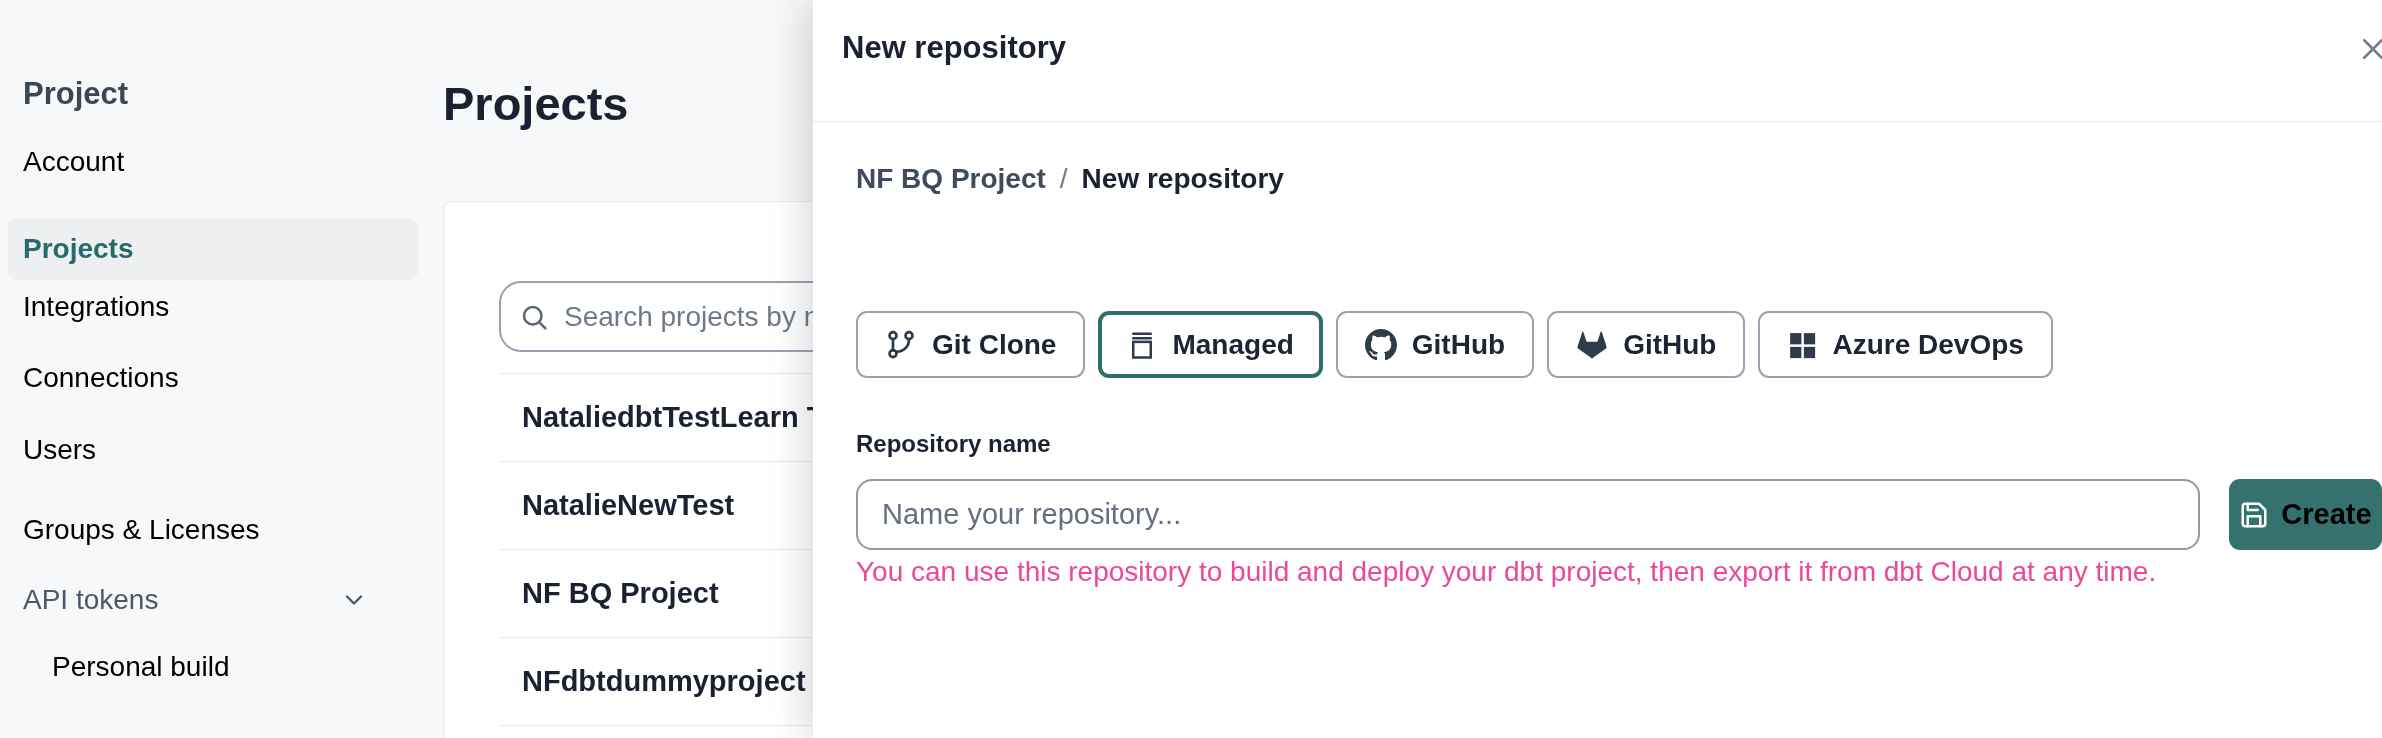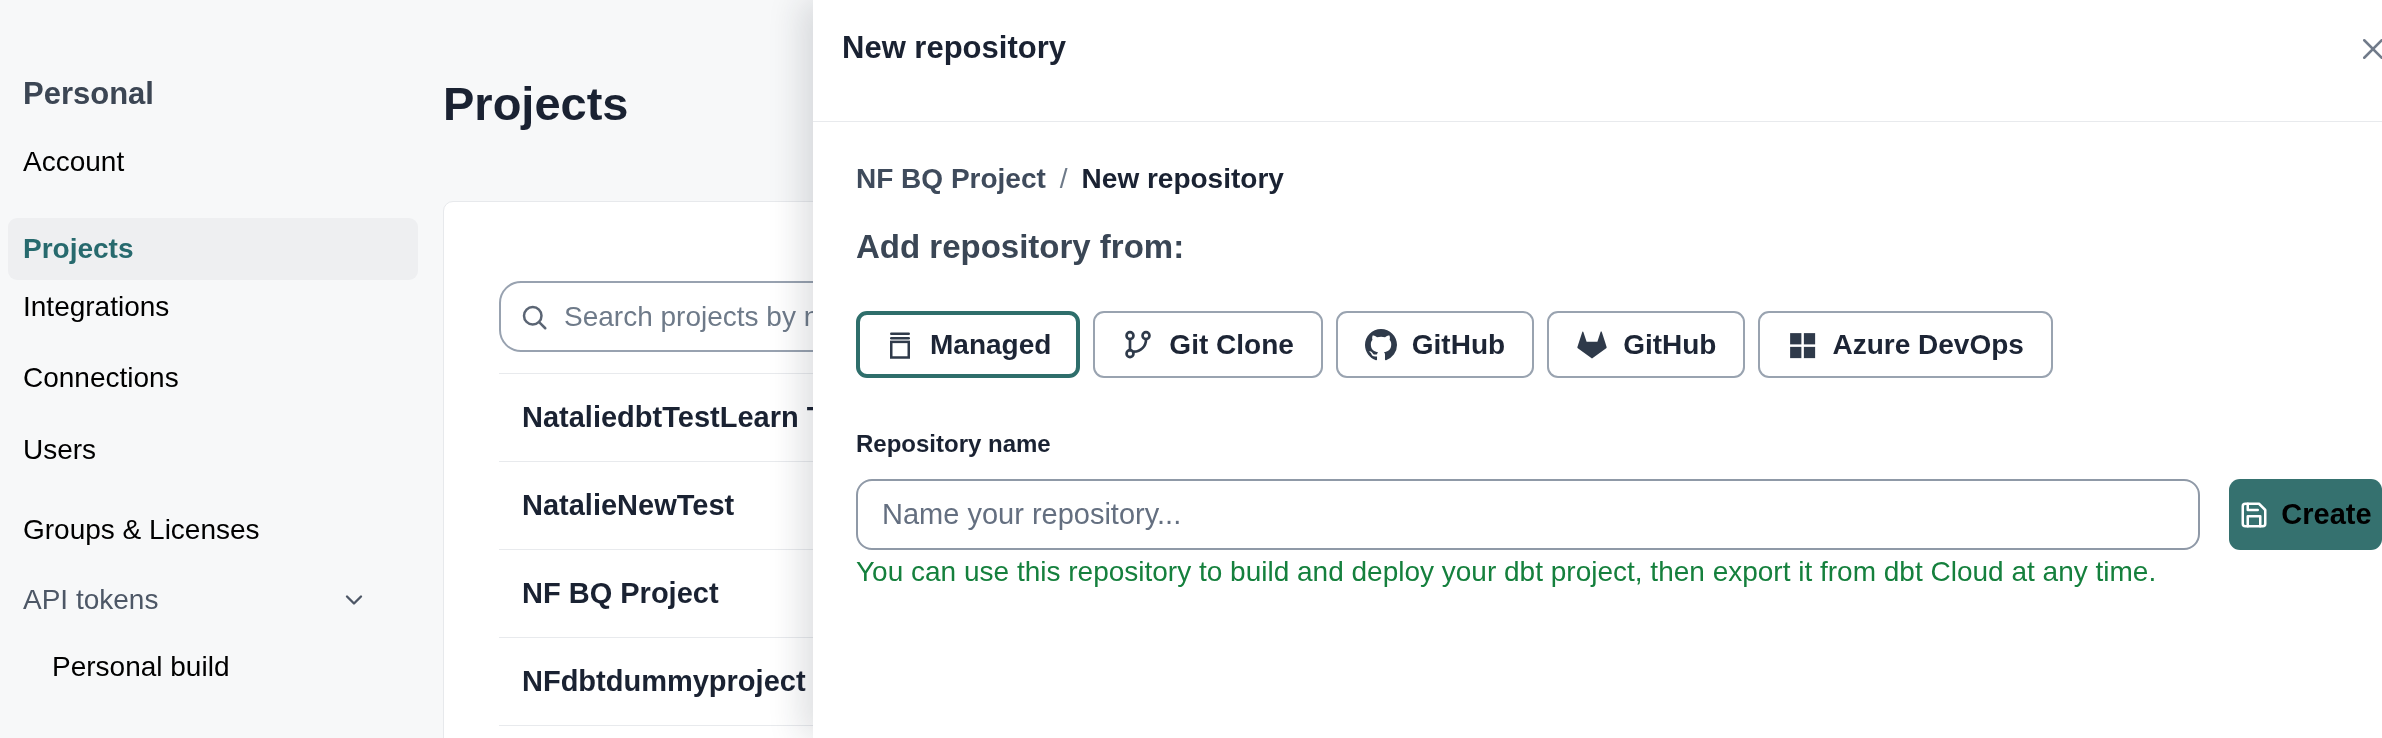--- a/index.html
+++ b/index.html
@@ -77,28 +77,28 @@
     border: 2px solid #8f99a7; border-radius: 16px; padding: 12px 24px;
     font-size: 29px; color: #1a2232; font-family: inherit; outline: none;
   }
   .repo-input::placeholder { color: #646f80; }
   .create-btn {
     position: absolute; left: 1416px; top: 479px; width: 153px; height: 71px;
     background: #35716f; border: none; border-radius: 11px; cursor: pointer;
     display: flex; align-items: center; justify-content: center; gap: 12px;
     color: #000000; font-size: 29px; font-weight: 700; font-family: inherit;
   }
-  .helper-text { position: absolute; left: 43px; top: 556px; font-size: 28px; color: #15803d; }
+  .helper-text { position: absolute; left: 43px; top: 556px; font-size: 28px; color: #ec4899; }
   .icon { display: inline-flex; flex: none; }
 </style>
 </head>
 <body>
 
 <div class="sidebar">
-  <div class="settings-title">Personal</div>
+  <div class="settings-title">Project</div>
 
   <a class="nav-item" style="top:144px">Account</a>
 
   <div class="nav-pill">
     <span class="nav-active-label">Projects</span>
   </div>
 
   <a class="nav-item" style="top:289px">Integrations</a>
   <a class="nav-item" style="top:360px">Connections</a>
   <a class="nav-item" style="top:432px">Users</a>
@@ -152,47 +152,46 @@
         </svg>
     </button>
   </div>
 
   <div class="breadcrumb">
     <span class="crumb-parent">NF BQ Project</span>
     <span class="crumb-sep">/</span>
     <span class="crumb-current">New repository</span>
   </div>
 
-  <div class="section-heading">Add repository from:</div>
 
   <div class="src-row">
-    <button class="src-btn selected">
-      <span class="icon">
-        <svg width="30" height="30" viewBox="0 0 24 24" fill="none" stroke="#2f3a4a" stroke-width="2" stroke-linecap="round">
-            <line x1="5" y1="3" x2="19" y2="3"></line>
-            <line x1="5" y1="6.5" x2="19" y2="6.5"></line>
-            <rect x="5" y="9.5" width="14" height="12.5"></rect>
-          </svg>
-      </span>
-      <span>Managed</span>
-    </button>
-
     <button class="src-btn">
       <span class="icon">
         <svg width="32" height="32" viewBox="0 0 24 24" fill="none" stroke="#2f3a4a" stroke-width="2" stroke-linecap="round" stroke-linejoin="round">
             <line x1="6" y1="8" x2="6" y2="16"></line>
             <circle cx="18" cy="5" r="2.6"></circle>
             <circle cx="6" cy="5" r="2.6"></circle>
             <circle cx="6" cy="18.5" r="2.6"></circle>
             <path d="M18 8a9 9 0 0 1-9 9"></path>
           </svg>
       </span>
       <span>Git Clone</span>
     </button>
 
+    <button class="src-btn selected">
+      <span class="icon">
+        <svg width="30" height="30" viewBox="0 0 24 24" fill="none" stroke="#2f3a4a" stroke-width="2" stroke-linecap="round">
+            <line x1="5" y1="3" x2="19" y2="3"></line>
+            <line x1="5" y1="6.5" x2="19" y2="6.5"></line>
+            <rect x="5" y="9.5" width="14" height="12.5"></rect>
+          </svg>
+      </span>
+      <span>Managed</span>
+    </button>
+
     <button class="src-btn">
       <span class="icon">
         <svg width="32" height="32" viewBox="0 0 16 16" fill="#2f3a4a">
             <path d="M8 0C3.58 0 0 3.58 0 8c0 3.54 2.29 6.53 5.47 7.59.4.07.55-.17.55-.38 0-.19-.01-.82-.01-1.49-2.01.37-2.53-.49-2.69-.94-.09-.23-.48-.94-.82-1.13-.28-.15-.68-.52-.01-.53.63-.01 1.08.58 1.23.82.72 1.21 1.87.87 2.33.66.07-.52.28-.87.51-1.07-1.78-.2-3.64-.89-3.64-3.95 0-.87.31-1.59.82-2.15-.08-.2-.36-1.02.08-2.12 0 0 .67-.21 2.2.82.64-.18 1.32-.27 2-.27s1.36.09 2 .27c1.53-1.04 2.2-.82 2.2-.82.44 1.1.16 1.92.08 2.12.51.56.82 1.27.82 2.15 0 3.07-1.87 3.75-3.65 3.95.29.25.54.73.54 1.48 0 1.07-.01 1.93-.01 2.2 0 .21.15.46.55.38A8.01 8.01 0 0 0 16 8c0-4.42-3.58-8-8-8z"></path>
           </svg>
       </span>
       <span>GitHub</span>
     </button>
 
     <button class="src-btn">

